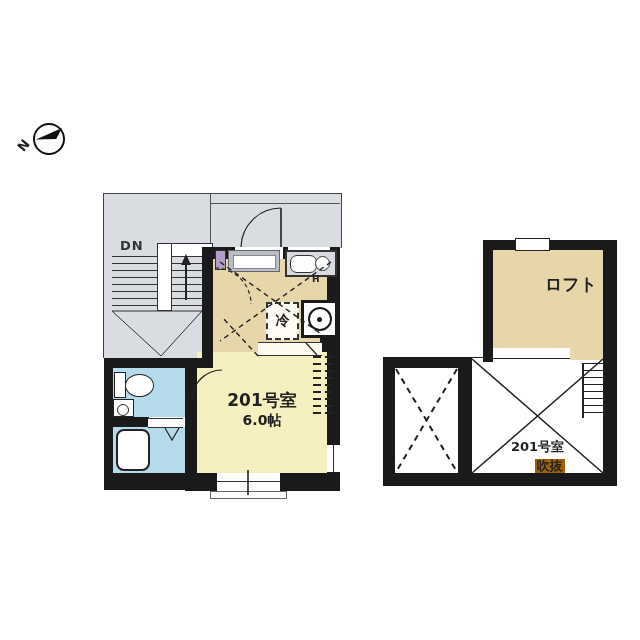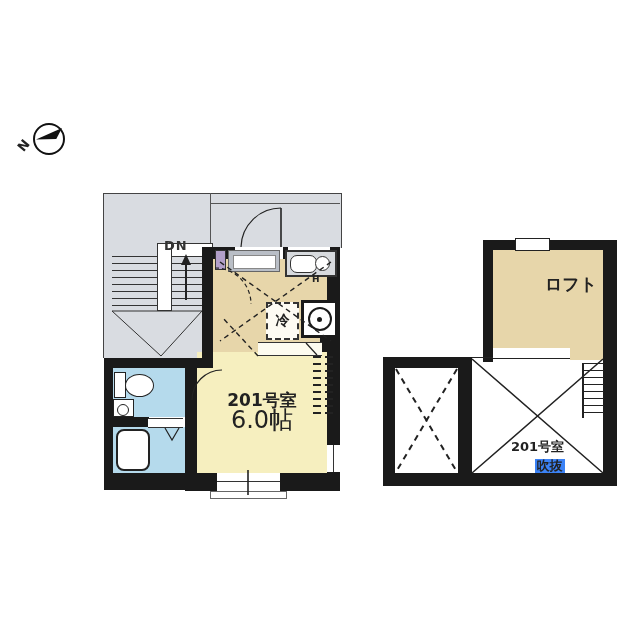--- a/index.html
+++ b/index.html
@@ -36,21 +36,21 @@
 
   <div class="floor" style="left:103px;top:193px;width:237px;height:54px;background:var(--common-area);border-top:1px solid #444;border-left:1px solid #444;border-right:1px solid #444;"></div>
   <div class="floor" style="left:103px;top:247px;width:99px;height:111px;background:var(--common-area);border-left:1px solid #444;"></div>
   <div class="thinline" style="left:210px;top:203px;width:130px;height:1px;"></div>
   <div class="thinline" style="left:210px;top:193px;width:1px;height:54px;"></div>
 
   <div class="abs" style="left:112px;top:256px;width:45px;height:56px;background:repeating-linear-gradient(to bottom,#333 0 1px,transparent 1px 7px);"></div>
   <div class="abs" style="left:172px;top:256px;width:30px;height:56px;background:repeating-linear-gradient(to bottom,#333 0 1px,transparent 1px 7px);"></div>
   <div class="abs" style="left:157px;top:243px;width:56px;height:14px;background:#fff;border:1px solid #333;box-sizing:border-box;"></div>
   <div class="abs" style="left:157px;top:243px;width:15px;height:68px;background:#fff;border:1px solid #333;box-sizing:border-box;"></div>
-  <div class="label" style="left:120px;top:238px;font-size:13px;font-weight:600;letter-spacing:1px;color:#333;margin-left:44px;">DN</div>
+  <div class="label" style="left:120px;top:238px;font-size:13px;font-weight:600;letter-spacing:1px;color:#333;">DN</div>
 
   <div class="floor" style="left:213px;top:258px;width:114px;height:94px;background:var(--kitchen-floor);"></div>
   <div class="floor" style="left:197px;top:352px;width:130px;height:121px;background:var(--room-floor);"></div>
   <div class="floor" style="left:113px;top:367px;width:72px;height:50px;background:var(--bathroom-floor);"></div>
   <div class="floor" style="left:113px;top:427px;width:72px;height:46px;background:var(--bathroom-floor);"></div>
 
   <div>
     <div class="wall" style="left:202px;top:247px;width:33px;height:12px;"></div>
     <div class="wall" style="left:283px;top:247px;width:6px;height:12px;"></div>
     <div class="wall" style="left:330px;top:247px;width:10px;height:12px;"></div>
@@ -107,21 +107,21 @@
 
   <div class="abs" style="left:114px;top:372px;width:12px;height:26px;background:#fff;border:1.5px solid #222;box-sizing:border-box;"></div>
   <div class="abs" style="left:125px;top:374px;width:29px;height:23px;background:#fff;border:1.5px solid #222;border-radius:50%;box-sizing:border-box;"></div>
   <div class="abs" style="left:113px;top:399px;width:21px;height:18px;background:#fff;border:1.5px solid #222;box-sizing:border-box;">
     <div class="abs" style="left:3px;top:4px;width:10px;height:10px;border:1px solid #222;border-radius:50%;"></div>
   </div>
   <div class="abs" style="left:116px;top:429px;width:34px;height:42px;background:#fff;border:2px solid #222;border-radius:8px;box-sizing:border-box;"></div>
 
   <div class="label center" style="left:197px;top:391px;width:130px;">
     <div style="font-size:17px;font-weight:600;line-height:19px;">201号室</div>
-    <div style="font-size:24px;font-weight:400;line-height:21px;">6.0帖</div>
+    <div style="font-size:14px;font-weight:700;line-height:21px;">6.0帖</div>
   </div>
 
   <div class="floor" style="left:493px;top:250px;width:110px;height:102px;background:var(--loft-floor);"></div>
   <div class="floor" style="left:570px;top:348px;width:33px;height:12px;background:var(--loft-floor);"></div>
 
   <div>
     <div class="wall" style="left:483px;top:240px;width:132px;height:10px;"></div>
     <div class="wall" style="left:483px;top:240px;width:10px;height:122px;"></div>
     <div class="wall" style="left:603px;top:240px;width:14px;height:246px;"></div>
     <div class="wall" style="left:383px;top:357px;width:89px;height:11px;"></div>
@@ -135,21 +135,21 @@
   <div class="thinline" style="left:472px;top:357px;width:21px;height:1px;background:#222;"></div>
 
   <div class="abs" style="left:582px;top:363px;width:22px;height:55px;border-left:2px solid #222;box-sizing:border-box;background:repeating-linear-gradient(to bottom,#222 0 1.5px,transparent 1.5px 7px);"></div>
 
   <div class="label center" style="left:493px;top:274px;width:110px;">
     <div style="font-size:17px;font-weight:600;line-height:20px;margin-left:46px;">ロフト</div>
   </div>
   <div class="label center" style="left:472px;top:436px;width:131px;background:rgba(255,255,255,0.0);">
     <div style="font-size:13px;font-weight:700;line-height:15px;background:#fff;display:inline-block;padding:0 2px;">201号室</div>
     <br>
-    <div style="font-size:13px;font-weight:700;line-height:14px;background:#3b82f6;display:inline-block;padding:0 2px;margin-left:24px;">吹抜</div>
+    <div style="font-size:13px;font-weight:700;line-height:14px;background:#a16207;display:inline-block;padding:0 2px;margin-left:24px;">吹抜</div>
   </div>
 
   <svg class="overlay" width="640" height="640" viewBox="0 0 640 640">
 
     <path d="M112,311 H202 M112,311 L161,356 M202,311 L161,356" stroke="#333" stroke-width="1" fill="none"></path>
 
     <path d="M186,300 V263" stroke="#222" stroke-width="2"></path>
     <polygon points="181,265 191,265 186,254" fill="#222"></polygon>
 
     <path d="M281,208 V247" stroke="#222" stroke-width="1.6"></path>

